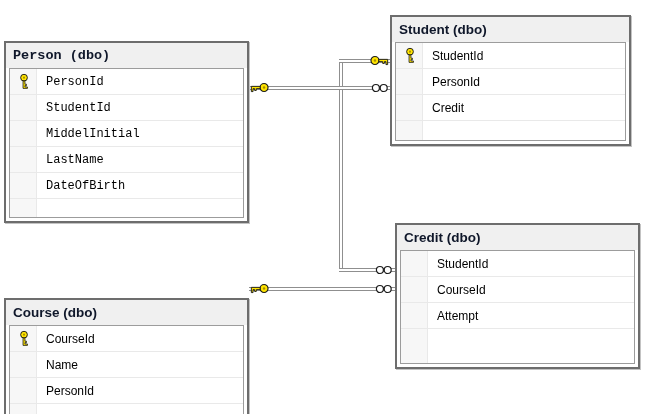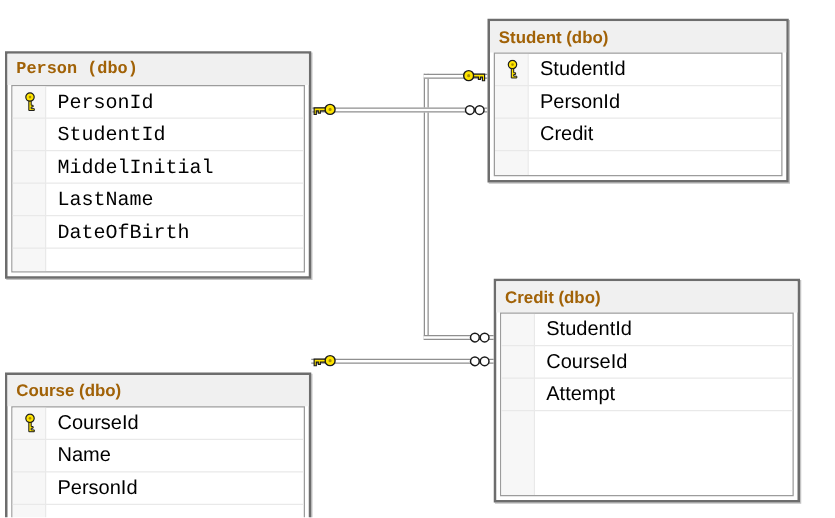--- a/index.html
+++ b/index.html
@@ -23,42 +23,42 @@
   
   .table-box {
     position:absolute; box-sizing:border-box; background:#fff;
     border:2px solid #6d6d6d; box-shadow:1px 1px 0 #c3c3c3;
     display:flex; flex-direction:column;
   }
   .table-header {
     flex:0 0 25px; background:#f0f0f0; display:flex; align-items:center;
     padding-left:7px; overflow:hidden;
   }
-  .table-title { font-size:13.5px; font-weight:bold; color:#a16207; white-space:nowrap; }
+  .table-title { font-size:13.5px; font-weight:bold; color:#0f172a; white-space:nowrap; }
   .table-grid {
     flex:1 1 auto; margin:0 3px 3px 3px; border:1px solid #9c9c9c;
     position:relative; background:#fff; overflow:hidden;
   }
   .table-grid::before {
     content:""; position:absolute; left:0; top:0; bottom:0; width:26px;
     background:#f7f7f7;
   }
   .table-grid::after {
     content:""; position:absolute; left:26px; top:0; bottom:0; width:1px;
     background:#e9e9e9;
   }
   .col-row {
     position:relative; z-index:1; height:26px; box-sizing:border-box;
     display:flex; align-items:center; border-bottom:1px solid #e9e9e9;
   }
   .key-cell {
     flex:0 0 27px; height:100%; display:flex; align-items:center; justify-content:center;
   }
   .pk-rot { transform:scaleX(-1) rotate(90deg); }
-  .col-name { font-size:16px; color:#000; padding-left:9px; white-space:nowrap; }
+  .col-name { font-size:12px; color:#000; padding-left:9px; white-space:nowrap; }
 </style>
 </head>
 <body>
 
 <svg width="0" height="0" style="position:absolute">
   <defs>
     <g id="key-shape">
       <circle cx="5.2" cy="6.5" r="4.2" fill="#ffe400" stroke="#1a1a1a" stroke-width="1.2"></circle>
       <circle cx="5.2" cy="6.5" r="1.3" fill="#a98f00"></circle>
       <path d="M9.3,5.3 L18.6,5.3 L18.6,10.8 L16.8,10.8 L16.8,7.7 L15.1,7.7 L15.1,9.6 L13.4,9.6 L13.4,7.7 L9.3,7.7 Z" fill="#ffe400" stroke="#1a1a1a" stroke-width="1"></path>
@@ -192,21 +192,21 @@
         <span class="key-cell"></span>
         <span class="col-name">Name</span>
       </div>
       <div class="col-row">
         <span class="key-cell"></span>
         <span class="col-name">PersonId</span>
       </div>
     </div>
   </div>
 
-  <div class="table-box" style="left:395px; top:223px; width:245px; height:179px;">
+  <div class="table-box" style="left:395px; top:223px; width:245px; height:146px;">
     <div class="table-header">
       <span class="table-title">Credit (dbo)</span>
     </div>
     <div class="table-grid">
       <div class="col-row">
         <span class="key-cell"></span>
         <span class="col-name">StudentId</span>
       </div>
       <div class="col-row">
         <span class="key-cell"></span>

